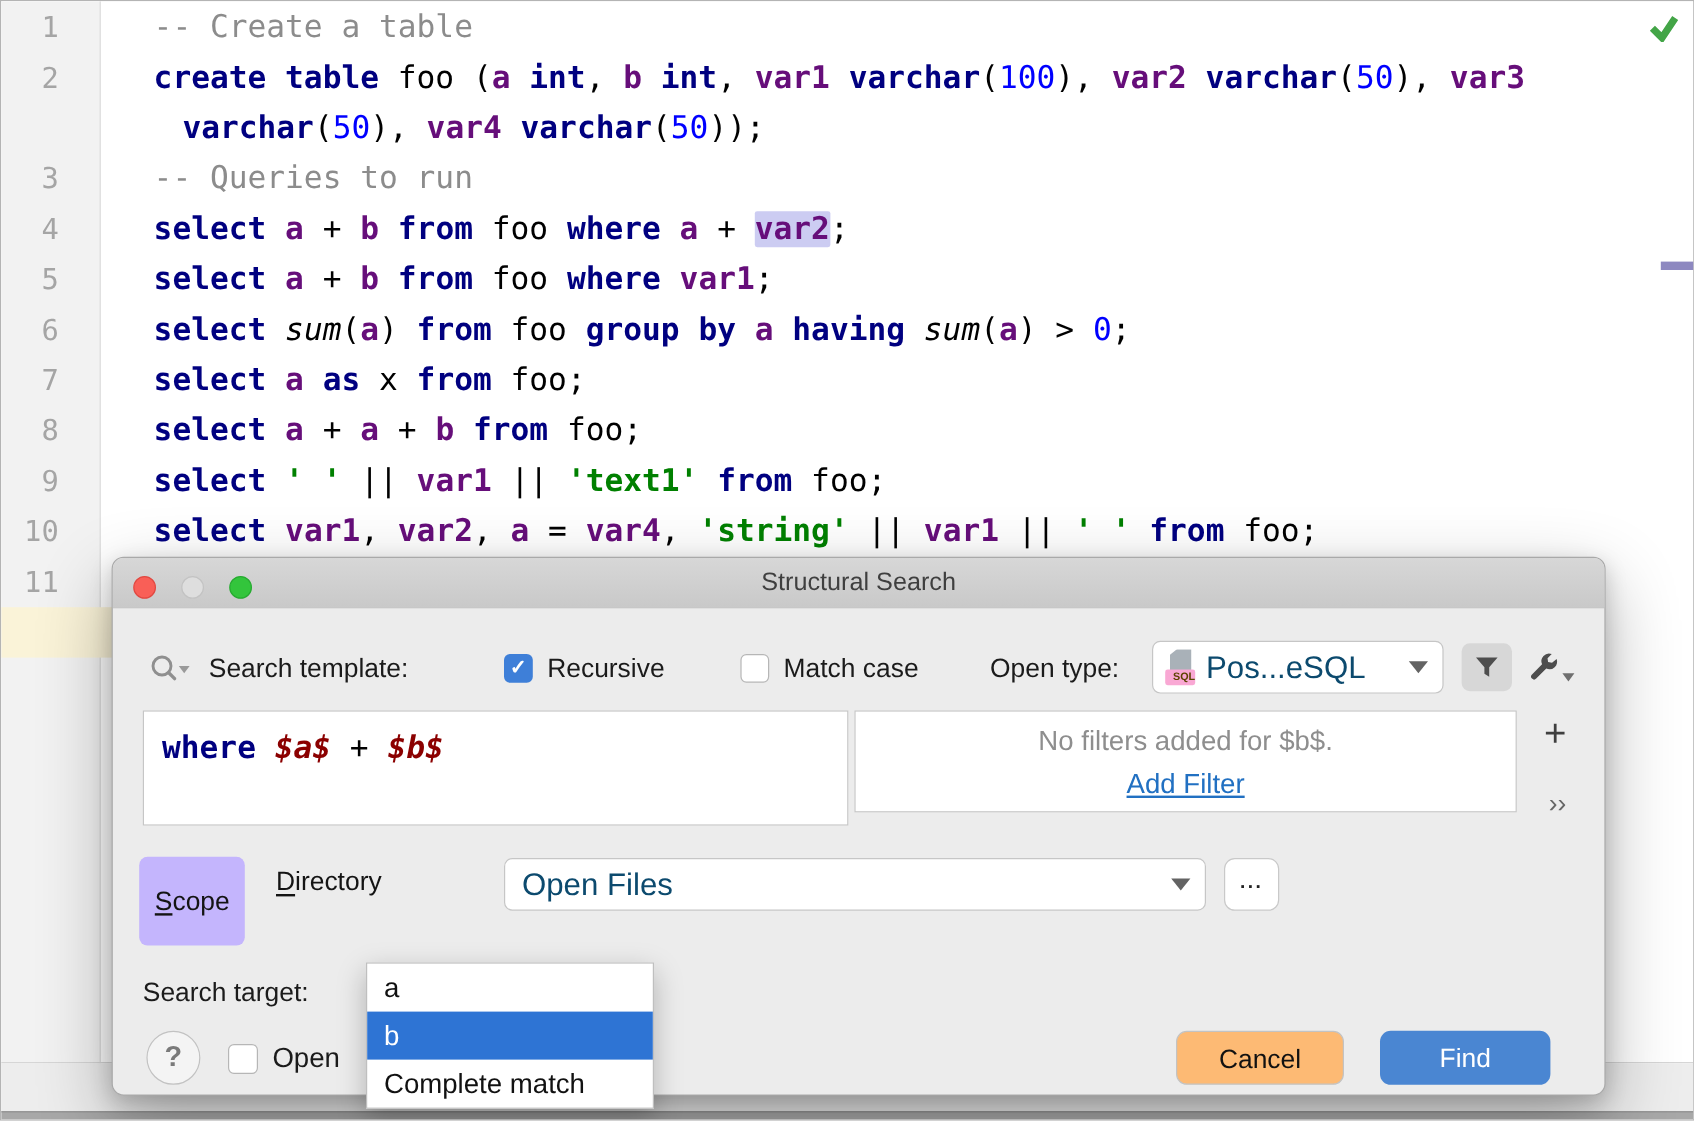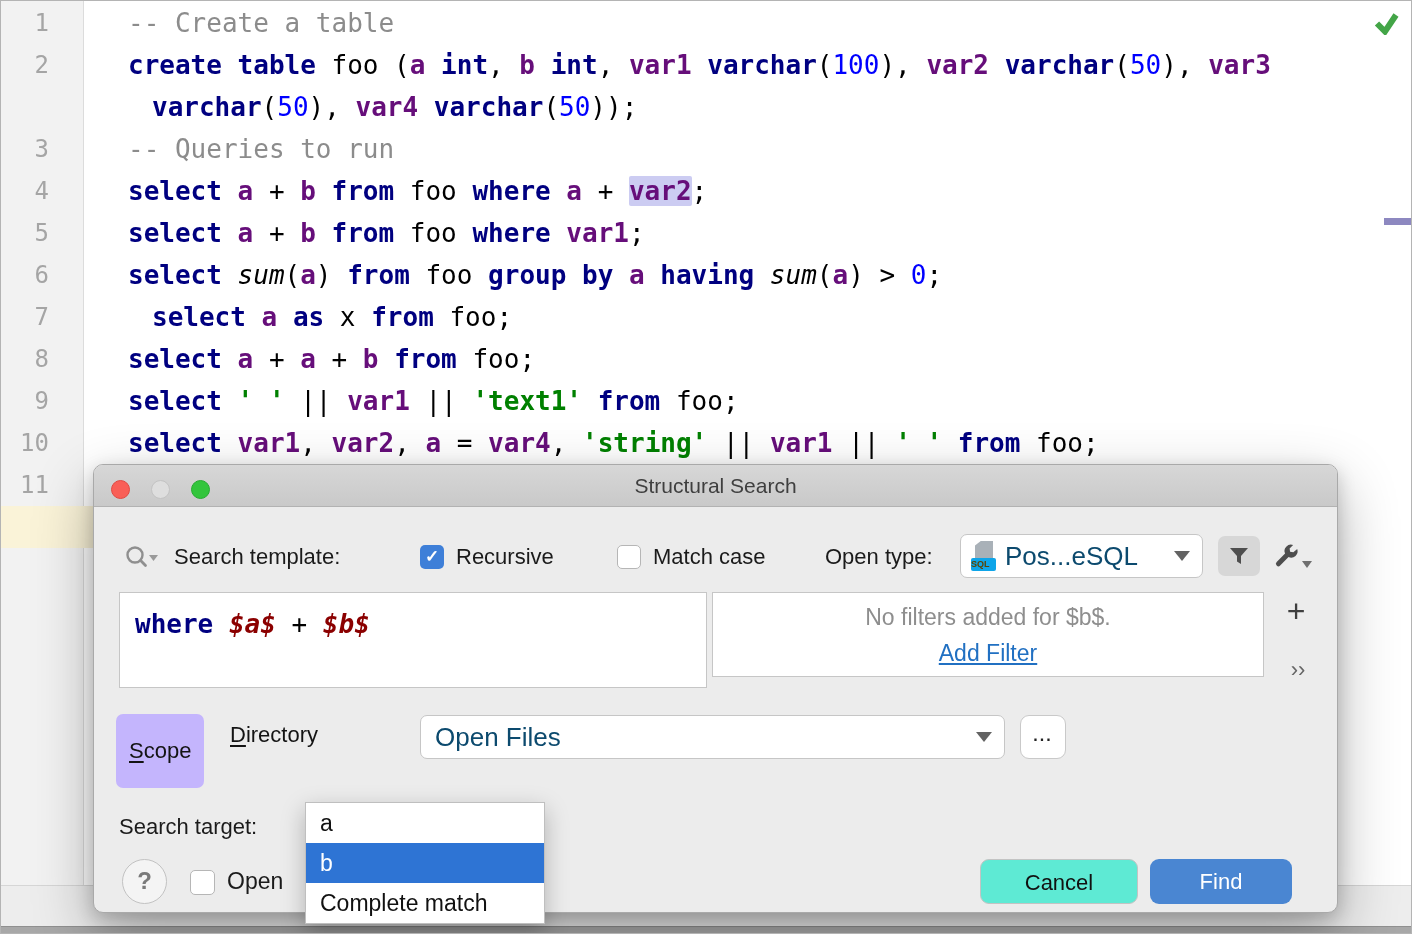--- a/index.html
+++ b/index.html
@@ -59,22 +59,22 @@
   .cb.checked{background:#3e7fd8;color:#fff;text-align:center;line-height:24px;font-size:17px;font-weight:bold;}
   .cb.unchecked{background:#fff;border:1.5px solid #b6b6b6;}
   .combo{
     position:absolute;background:#fff;border:1px solid #c6c6c6;border-radius:7px;box-sizing:border-box;
     display:flex;align-items:center;
   }
   .combo .arrow{width:0;height:0;border-left:8px solid transparent;border-right:8px solid transparent;border-top:10px solid #636363;margin-left:auto;margin-right:12px;}
   .file-combo{left:866px;top:69px;width:243px;height:44px;padding-left:10px;}
   .file-icon{position:relative;width:25px;height:30px;margin-right:9px;flex:0 0 auto;}
   .file-icon .page{position:absolute;left:4px;top:0;width:18px;height:21px;background:#a9b1b8;clip-path:polygon(32% 0,100% 0,100% 100%,0 100%,0 22%);}
-  .file-icon .badge{position:absolute;left:0;bottom:0;width:25px;height:13px;background:#0ea5e9;border-radius:2px;
-    font-size:9px;font-weight:bold;color:#5d4300;text-align:left;line-height:13px;}
+  .file-icon .badge{position:absolute;left:0;bottom:0;width:25px;height:13px;background:#f9a8d4;border-radius:2px;
+    font-size:9px;font-weight:bold;color:#5d4300;text-align:right;line-height:13px;}
   .combo-text{font-size:26px;color:#0c4a6e;white-space:nowrap;}
   .filter-btn{position:absolute;left:1124px;top:71px;width:42px;height:40px;background:#d7d7d7;border-radius:7px;
     display:flex;align-items:center;justify-content:center;}
   .wrench-btn{position:absolute;left:1178px;top:73px;width:44px;height:38px;display:flex;align-items:center;}
   .mini-arrow{width:0;height:0;border-left:5px solid transparent;border-right:5px solid transparent;border-top:7px solid #6f6f6f;margin-left:2px;margin-top:14px;}
 
   .template-box{
     position:absolute;left:25px;top:127px;width:588px;height:96px;background:#fff;border:1px solid #c6c6c6;box-sizing:border-box;
     font-family:"DejaVu Sans Mono",monospace;font-size:26px;padding:16px 0 0 15px;white-space:pre;
   }
@@ -101,21 +101,21 @@
     box-shadow:0 8px 22px rgba(0,0,0,.25);z-index:30;
   }
   .dropdown .opt{height:40px;line-height:40px;padding-left:14px;font-size:23px;color:#111;}
   .dropdown .opt.sel{background:#2e74d4;color:#fff;}
 
   .help-btn{position:absolute;left:28px;top:394px;width:45px;height:45px;border-radius:50%;border:1.5px solid #c2c2c2;box-sizing:border-box;
     background:#f4f4f4;text-align:center;line-height:42px;font-size:24px;font-weight:bold;color:#7a7a7a;}
   .open-cb{position:absolute;left:96px;top:405px;width:25px;height:25px;background:#fff;border:1.5px solid #b6b6b6;border-radius:5px;box-sizing:border-box;}
   .open-label{position:absolute;left:133px;top:394px;height:45px;line-height:45px;font-size:23px;color:#1b1b1b;}
   .btn{position:absolute;top:394px;height:45px;border-radius:9px;box-sizing:border-box;text-align:center;line-height:45px;font-size:22px;}
-  .btn.cancel{left:886px;width:158px;background:#5eead4;border:1px solid #c3c3c3;color:#111;}
+  .btn.cancel{left:886px;width:140px;background:#fdba74;border:1px solid #c3c3c3;color:#111;}
   .btn.find{left:1056px;width:142px;background:#4a86d2;color:#fff;}
 </style>
 </head>
 <body>
 
 <div class="screen">
 
   <div class="editor">
     <div class="gutter" id="gutter">
         <div class="gutter-num" style="top: 1px;">1</div>
@@ -132,21 +132,21 @@
         <div class="gutter-num" style="top: 505px;">12</div>
       </div>
     <div id="code-rows">
         <div class="code-line" style="top: 1px; left: 127px;"><span class="tk-com">-- Create a table</span></div>
         <div class="code-line" style="top: 43px; left: 127px;"><span class="tk-kw">create table</span><span class="tk-pl"> foo (</span><span class="tk-id">a</span><span class="tk-kw"> int</span><span class="tk-pl">, </span><span class="tk-id">b</span><span class="tk-kw"> int</span><span class="tk-pl">, </span><span class="tk-id">var1</span><span class="tk-kw"> varchar</span><span class="tk-pl">(</span><span class="tk-num">100</span><span class="tk-pl">), </span><span class="tk-id">var2</span><span class="tk-kw"> varchar</span><span class="tk-pl">(</span><span class="tk-num">50</span><span class="tk-pl">), </span><span class="tk-id">var3</span></div>
         <div class="code-line" style="top: 85px; left: 151px;"><span class="tk-kw">varchar</span><span class="tk-pl">(</span><span class="tk-num">50</span><span class="tk-pl">), </span><span class="tk-id">var4</span><span class="tk-kw"> varchar</span><span class="tk-pl">(</span><span class="tk-num">50</span><span class="tk-pl">));</span></div>
         <div class="code-line" style="top: 127px; left: 127px;"><span class="tk-com">-- Queries to run</span></div>
         <div class="code-line" style="top: 169px; left: 127px;"><span class="tk-kw">select </span><span class="tk-id">a</span><span class="tk-pl"> + </span><span class="tk-id">b</span><span class="tk-kw"> from</span><span class="tk-pl"> foo </span><span class="tk-kw">where </span><span class="tk-id">a</span><span class="tk-pl"> + </span><span class="tk-id tk-sel">var2</span><span class="tk-pl">;</span></div>
         <div class="code-line" style="top: 211px; left: 127px;"><span class="tk-kw">select </span><span class="tk-id">a</span><span class="tk-pl"> + </span><span class="tk-id">b</span><span class="tk-kw"> from</span><span class="tk-pl"> foo </span><span class="tk-kw">where </span><span class="tk-id">var1</span><span class="tk-pl">;</span></div>
         <div class="code-line" style="top: 253px; left: 127px;"><span class="tk-kw">select </span><span class="tk-fn">sum</span><span class="tk-pl">(</span><span class="tk-id">a</span><span class="tk-pl">) </span><span class="tk-kw">from</span><span class="tk-pl"> foo </span><span class="tk-kw">group by </span><span class="tk-id">a</span><span class="tk-kw"> having </span><span class="tk-fn">sum</span><span class="tk-pl">(</span><span class="tk-id">a</span><span class="tk-pl">) &gt; </span><span class="tk-num">0</span><span class="tk-pl">;</span></div>
-        <div class="code-line" style="top: 295px; left: 127px; margin-left: 24px;"><span class="tk-kw">select </span><span class="tk-id">a</span><span class="tk-kw"> as </span><span class="tk-pl">x </span><span class="tk-kw">from</span><span class="tk-pl"> foo;</span></div>
+        <div class="code-line" style="top: 295px; left: 127px;"><span class="tk-kw">select </span><span class="tk-id">a</span><span class="tk-kw"> as </span><span class="tk-pl">x </span><span class="tk-kw">from</span><span class="tk-pl"> foo;</span></div>
         <div class="code-line" style="top: 337px; left: 127px;"><span class="tk-kw">select </span><span class="tk-id">a</span><span class="tk-pl"> + </span><span class="tk-id">a</span><span class="tk-pl"> + </span><span class="tk-id">b</span><span class="tk-kw"> from</span><span class="tk-pl"> foo;</span></div>
         <div class="code-line" style="top: 379px; left: 127px;"><span class="tk-kw">select </span><span class="tk-str">' '</span><span class="tk-pl"> || </span><span class="tk-id">var1</span><span class="tk-pl"> || </span><span class="tk-str">'text1'</span><span class="tk-kw"> from</span><span class="tk-pl"> foo;</span></div>
         <div class="code-line" style="top: 421px; left: 127px;"><span class="tk-kw">select </span><span class="tk-id">var1</span><span class="tk-pl">, </span><span class="tk-id">var2</span><span class="tk-pl">, </span><span class="tk-id">a</span><span class="tk-pl"> = </span><span class="tk-id">var4</span><span class="tk-pl">, </span><span class="tk-str">'string'</span><span class="tk-pl"> || </span><span class="tk-id">var1</span><span class="tk-pl"> || </span><span class="tk-str">' '</span><span class="tk-kw"> from</span><span class="tk-pl"> foo;</span></div>
         <div class="caret-band" style="top: 505px;"></div>
       </div>
     <div class="check-icon">
       <svg width="27" height="24" viewBox="0 0 27 24">
           <path d="M4 12.5 l8 8 L23 4" stroke="#43a547" stroke-width="6" fill="none" stroke-linecap="butt" stroke-linejoin="miter"></path>
         </svg>
     </div>

